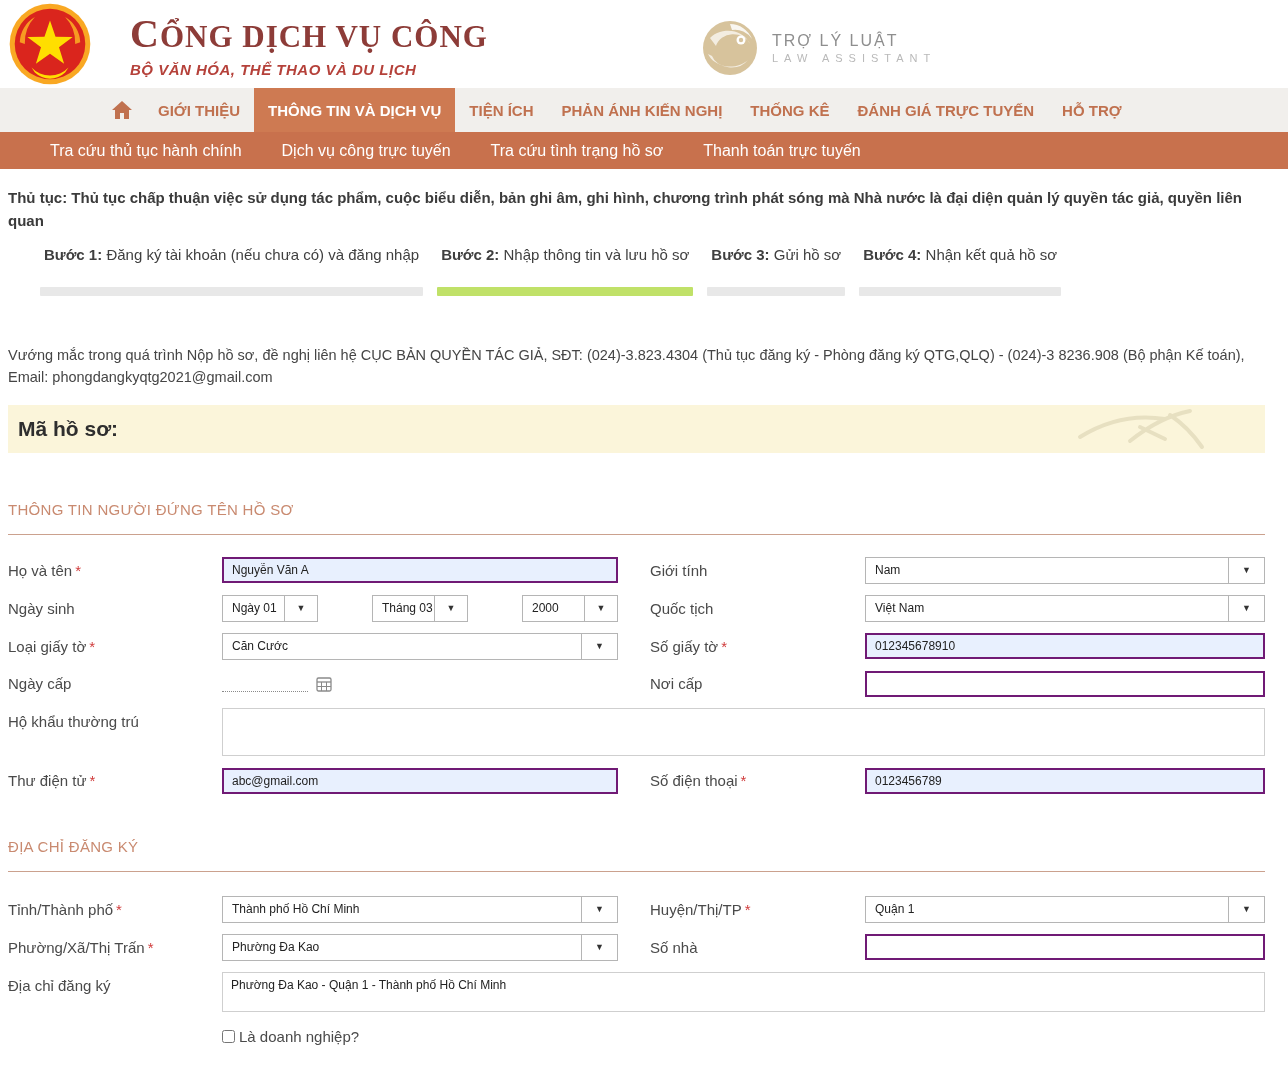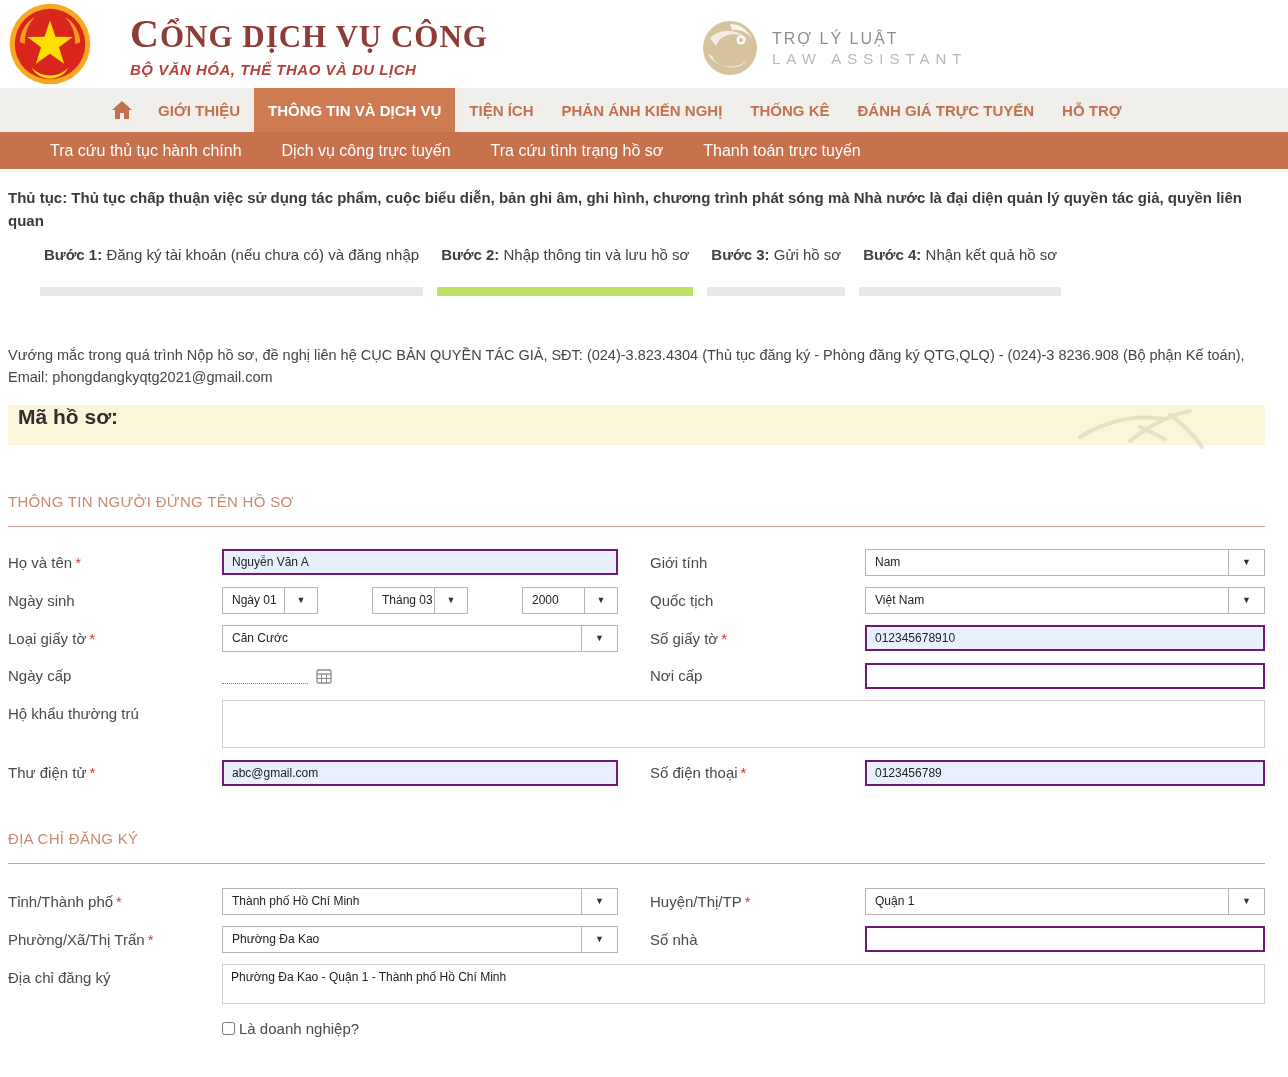--- a/index.html
+++ b/index.html
@@ -10,21 +10,21 @@
   .hdr { height:88px; background:#fff; display:flex; align-items:center; position:relative; }
   .emblem { width:84px; height:84px; margin-left:8px; flex:0 0 auto; }
   .brand { margin-left:38px; }
   .brand-title { font-family:"Liberation Serif", serif; font-weight:700; font-size:31px;
     color:#8d3c38; letter-spacing:1px; }
   .brand-title::first-letter { font-size:40px; }
   .brand-sub { font-size:15px; font-weight:700; font-style:italic; color:#b5413a; margin-top:4px; letter-spacing:.5px; }
   .partner { position:absolute; left:700px; top:18px; display:flex; align-items:center; }
   .partner-text { margin-left:12px; }
   .partner-title { font-size:16px; color:#8e8e8e; letter-spacing:2px; font-weight:400; }
-  .partner-sub { font-size:15px; color:#b9b9b9; letter-spacing:6px; margin-top:2px; }
+  .partner-sub { font-size:11px; color:#b9b9b9; letter-spacing:6px; margin-top:2px; }
 
   
   .nav { height:44px; background:#f1efec; display:flex; align-items:stretch; padding-left:100px; }
   .nav-item { display:flex; align-items:center; padding:0 14px; font-size:15px; font-weight:700;
     color:#c0714f; cursor:pointer; white-space:nowrap; }
   .nav-item.active { background:#ce7a52; color:#fff; }
   .nav-home { display:flex; align-items:center; padding:0 12px; cursor:pointer; }
 
   
   .subnav { height:37px; background:#c8714d; display:flex; align-items:center; padding-left:30px; }
@@ -36,21 +36,21 @@
 
   .steps { display:flex; gap:14px; margin-top:14px; padding-left:32px; }
   .step { display:flex; flex-direction:column; }
   .step-label { font-size:15px; color:#3f3f3f; white-space:nowrap; padding:0 4px 2px 4px; }
   .step-label b { font-weight:700; }
   .step-bar { height:9px; background:#e8e8e8; border-radius:1px; margin-top:22px; }
   .step.active .step-bar { background:#c0e168; }
 
   .notice { margin-top:48px; font-size:14.5px; color:#454545; line-height:1.55; max-width:1262px; }
 
-  .band { margin-top:16px; height:40px; background:#fbf5da; display:flex; 
+  .band { margin-top:16px; height:48px; background:#fbf5da; display:flex; align-items:center;
     position:relative; }
   .band-label { font-size:21px; font-weight:700; color:#2e2e2e; padding-left:10px; }
   .band-decor { position:absolute; right:55px; top:2px; opacity:.55; }
 
   .sect { margin-top:48px; }
   .sect-title { font-size:15px; color:#c98a70; letter-spacing:.3px; }
   .sect-line { border-bottom:1px solid #cba18e; margin-top:16px; }
 
   
   .frow { display:grid; grid-template-columns:214px 396px 247px 400px; align-items:center;

